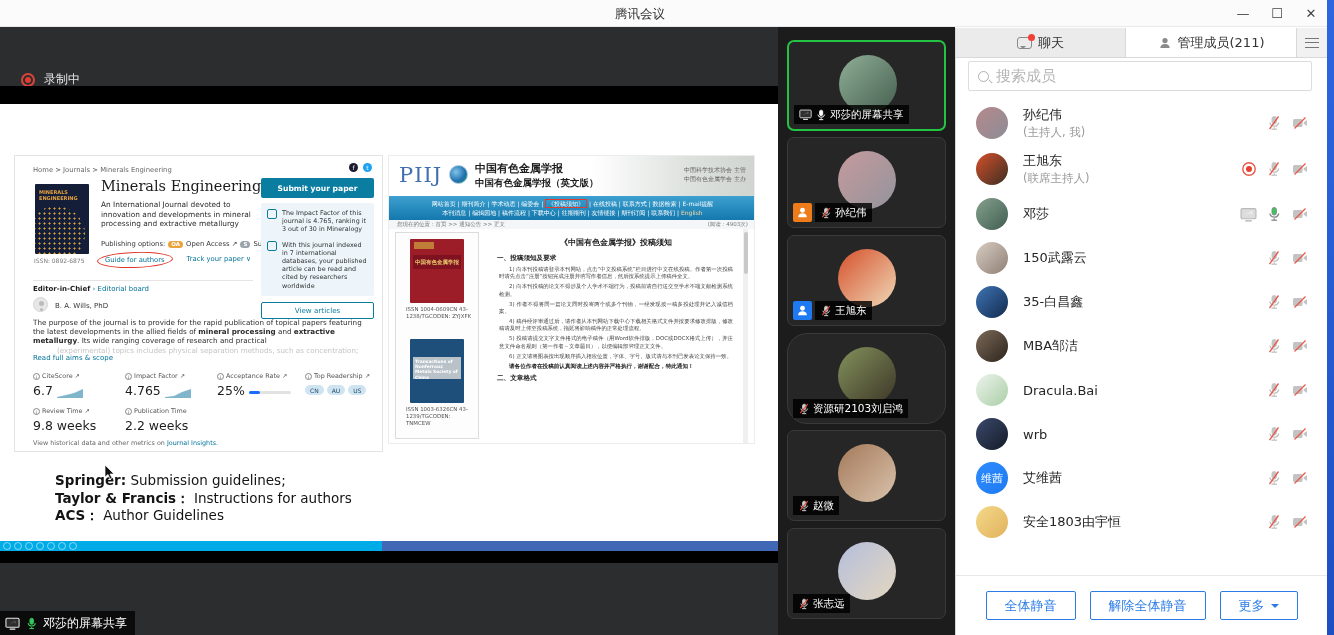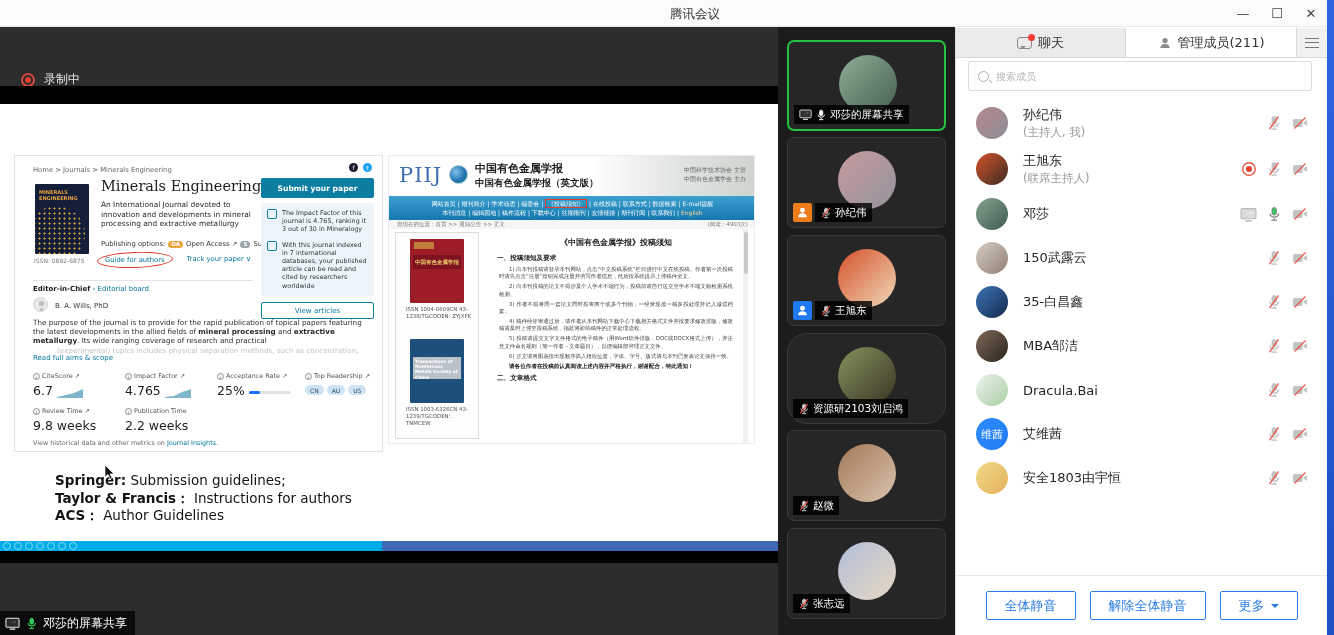--- a/index.html
+++ b/index.html
@@ -2,21 +2,21 @@
 <html><head>
 <meta charset="utf-8">
 <style>
   * { margin:0; padding:0; box-sizing:border-box; }
   html,body { width:1334px; height:635px; overflow:hidden; }
   body { font-family:"DejaVu Sans","Liberation Sans",sans-serif; }
   #app { position:absolute; inset:0; width:1334px; height:635px; background:#fff; }
 
   
   .titlebar { position:absolute; left:0; top:0; width:1334px; height:27px; background:#fbfbfb; border-bottom:1px solid #e9e9e9; z-index:30; }
-  .tb-title { position:absolute; left:560px; top:0; width:160px; text-align:right; line-height:27px; font-size:12.5px; color:#333; }
+  .tb-title { position:absolute; left:560px; top:0; width:160px; text-align:center; line-height:27px; font-size:12.5px; color:#333; }
   .tb-controls { position:absolute; right:16px; top:0; height:27px; display:flex; gap:20px; align-items:center; }
   .tb-btn { width:14px; height:14px; font-size:13px; line-height:14px; text-align:center; color:#444; cursor:default; }
 
   
   .blue-strip { position:absolute; right:0; top:0; width:7px; height:635px; background:linear-gradient(180deg,#2e66e0,#1d4fc2); z-index:40; }
 
   
   .main { position:absolute; left:0; top:27px; width:778px; height:608px; background:#2b2d2e; }
   .rec { position:absolute; left:21px; top:44px; display:flex; align-items:center; gap:9px; }
   .rec-dot { width:14px; height:14px; border-radius:50%; border:2px solid #d8453a; position:relative; }
@@ -138,21 +138,21 @@
   .tab.chat { width:170px; background:#ebebeb; border-right:1px solid #d8d8d8; }
   .tab.members { width:171px; background:#fff; border-right:1px solid #d8d8d8; }
   .menu-btn { flex:1; background:#f1f1f1; display:flex; align-items:center; justify-content:center; }
   .chaticon { position:relative; width:15px; height:12px; border:1.4px solid #8a8a8a; border-radius:3px; }
   .chaticon::before { content:""; position:absolute; left:2px; bottom:-4px; border:3px solid transparent; border-top-color:#8a8a8a; }
   .chaticon .dot { position:absolute; right:-4px; top:-4px; width:7px; height:7px; border-radius:50%; background:#f04038; }
   .ham { width:14px; height:10px; border-top:1.6px solid #777; border-bottom:1.6px solid #777; position:relative; }
   .ham::after { content:""; position:absolute; left:0; top:3.2px; width:14px; border-top:1.6px solid #777; }
 
   .search { position:absolute; left:12px; top:33px; width:344px; height:30px; border:1px solid #dcdcdc; border-radius:2px; background:#fff; display:flex; align-items:center; gap:7px; padding:0 9px; }
-  .search input { border:none; outline:none; font-size:10px; color:#333; width:280px; font-family:inherit; background:transparent; }
+  .search input { border:none; outline:none; font-size:15px; color:#333; width:280px; font-family:inherit; background:transparent; }
   .search input::placeholder { color:#b5b5b5; }
   .mag { width:11px; height:11px; border:1.6px solid #b0b0b0; border-radius:50%; position:relative; flex:0 0 11px; }
   .mag::after { content:""; position:absolute; left:9px; top:9px; width:5px; border-top:1.6px solid #b0b0b0; transform:rotate(45deg); }
 
   .mlist { position:absolute; left:0; top:72px; width:371px; height:475px; overflow:hidden; }
   .mrow { position:relative; height:44px; display:flex; align-items:center; padding-left:20px; }
   .mrow.two { height:46px; }
   .mava { width:32px; height:32px; border-radius:50%; flex:0 0 32px; display:flex; align-items:center; justify-content:center; color:#fff; font-size:11px; }
   .mtext { margin-left:15px; }
   .mname { font-size:13px; color:#262626; }
@@ -671,20 +671,38 @@
               <use href="#ic-mic" fill="#c3c3c3" stroke="#c3c3c3"></use>
               <line x1="3.5" y1="14" x2="12.5" y2="1.5" stroke="#e8584a" stroke-width="1.3"></line>
             </svg>
             <svg class="ic" width="18" height="16" viewBox="0 0 16 16">
               <use href="#ic-cam" fill="#c3c3c3"></use>
               <line x1="2.5" y1="13.5" x2="13.5" y2="2.5" stroke="#e8584a" stroke-width="1.3"></line>
             </svg>
           </div>
         </div>
 
+        <div class="mrow">
+          <div class="mava" style="background: linear-gradient(135deg, rgb(59, 74, 107), rgb(20, 26, 41));"></div>
+          <div class="mtext">
+            <div class="mname">wrb</div>
+
+          </div>
+          <div class="micons">
+
+            <svg class="ic" width="16" height="16" viewBox="0 0 16 16">
+              <use href="#ic-mic" fill="#c3c3c3" stroke="#c3c3c3"></use>
+              <line x1="3.5" y1="14" x2="12.5" y2="1.5" stroke="#e8584a" stroke-width="1.3"></line>
+            </svg>
+            <svg class="ic" width="18" height="16" viewBox="0 0 16 16">
+              <use href="#ic-cam" fill="#c3c3c3"></use>
+              <line x1="2.5" y1="13.5" x2="13.5" y2="2.5" stroke="#e8584a" stroke-width="1.3"></line>
+            </svg>
+          </div>
+        </div>
 
         <div class="mrow">
           <div class="mava" style="background: linear-gradient(135deg, rgb(45, 140, 255), rgb(31, 122, 242));">维茜</div>
           <div class="mtext">
             <div class="mname">艾维茜</div>
 
           </div>
           <div class="micons">
 
             <svg class="ic" width="16" height="16" viewBox="0 0 16 16">

